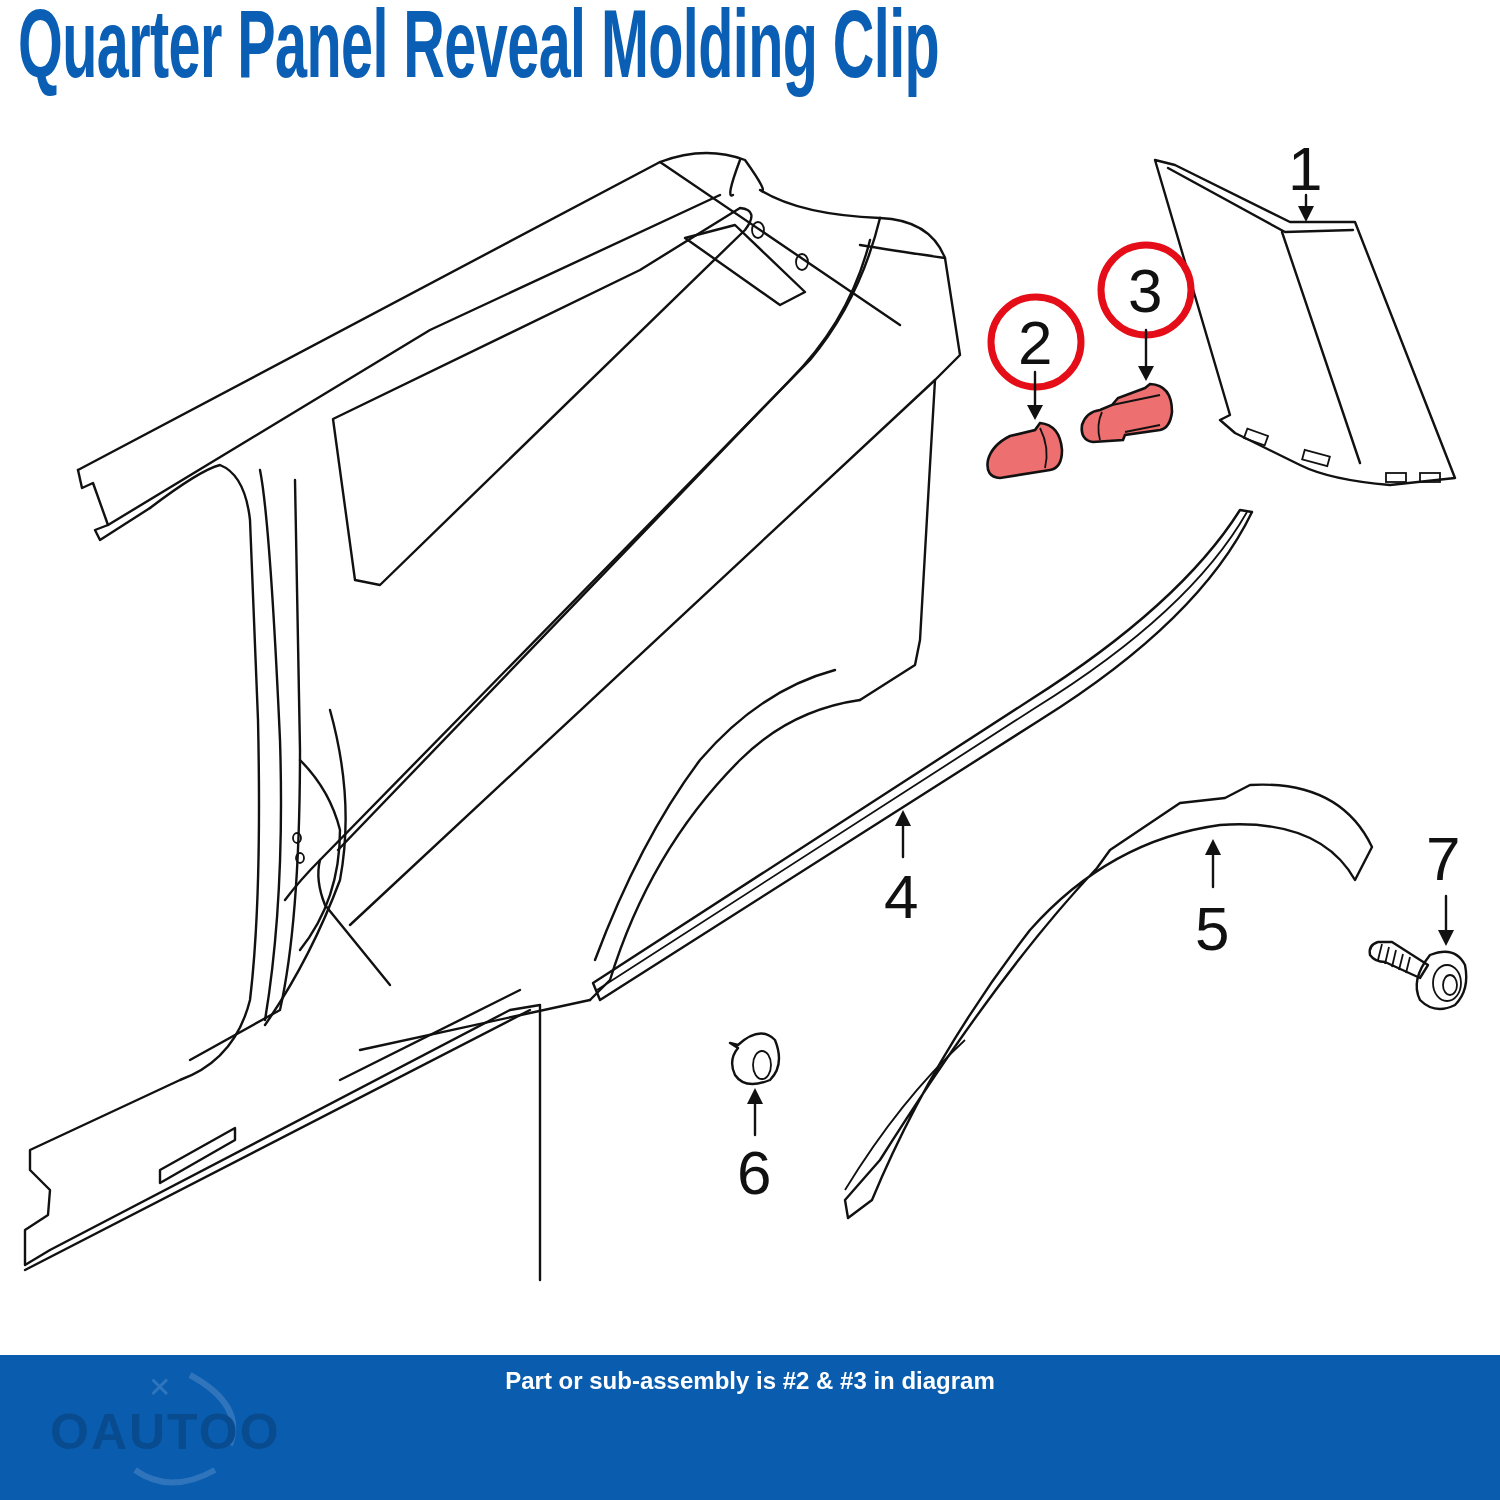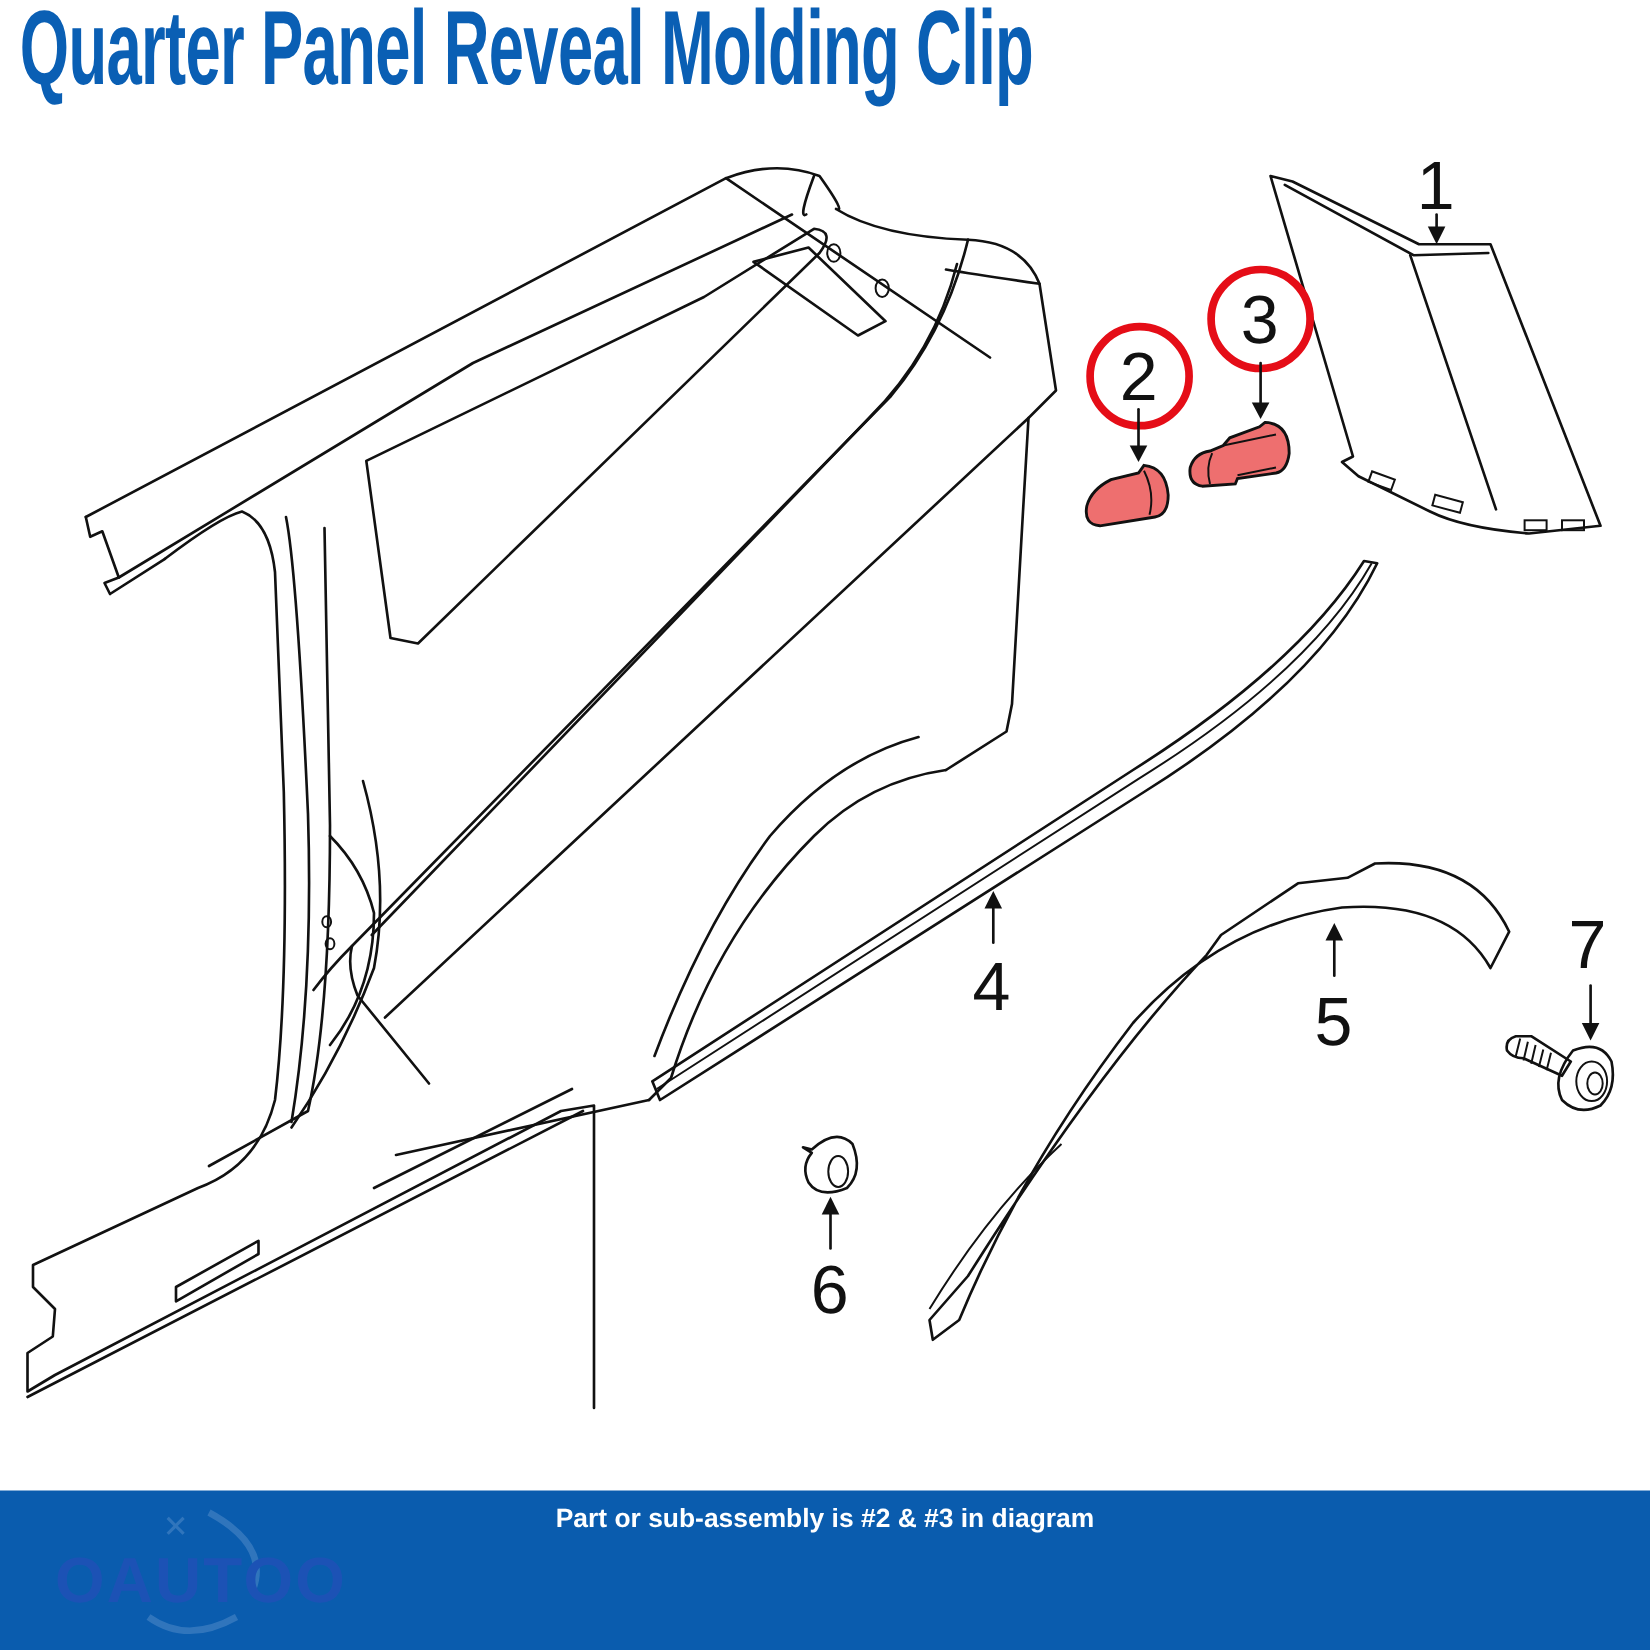--- a/index.html
+++ b/index.html
@@ -27,21 +27,21 @@
       font-family: "Liberation Sans", sans-serif;
     }
     .banner-line.l1 { top: 12px; left: 0; width: 1500px; }
     .banner-line.l2 { top: 82px; }
     .watermark {
       position: absolute; left: 30px; top: 1365px; width: 300px; height: 130px;
       opacity: 0.18;
     }
     .watermark-text {
       position: absolute; left: 20px; top: 38px;
-      font-size: 58px; font-weight: bold; color: #6d28d9;
+      font-size: 50px; font-weight: bold; color: #000000;
       font-family: "Liberation Sans", sans-serif; letter-spacing: 2px;
     }
   </style>
 </head>
 <body>
 
 <div class="title">Quarter Panel Reveal Molding Clip</div>
 
 <svg class="diagram" width="1500" height="1350" viewBox="0 0 1500 1350">
 

